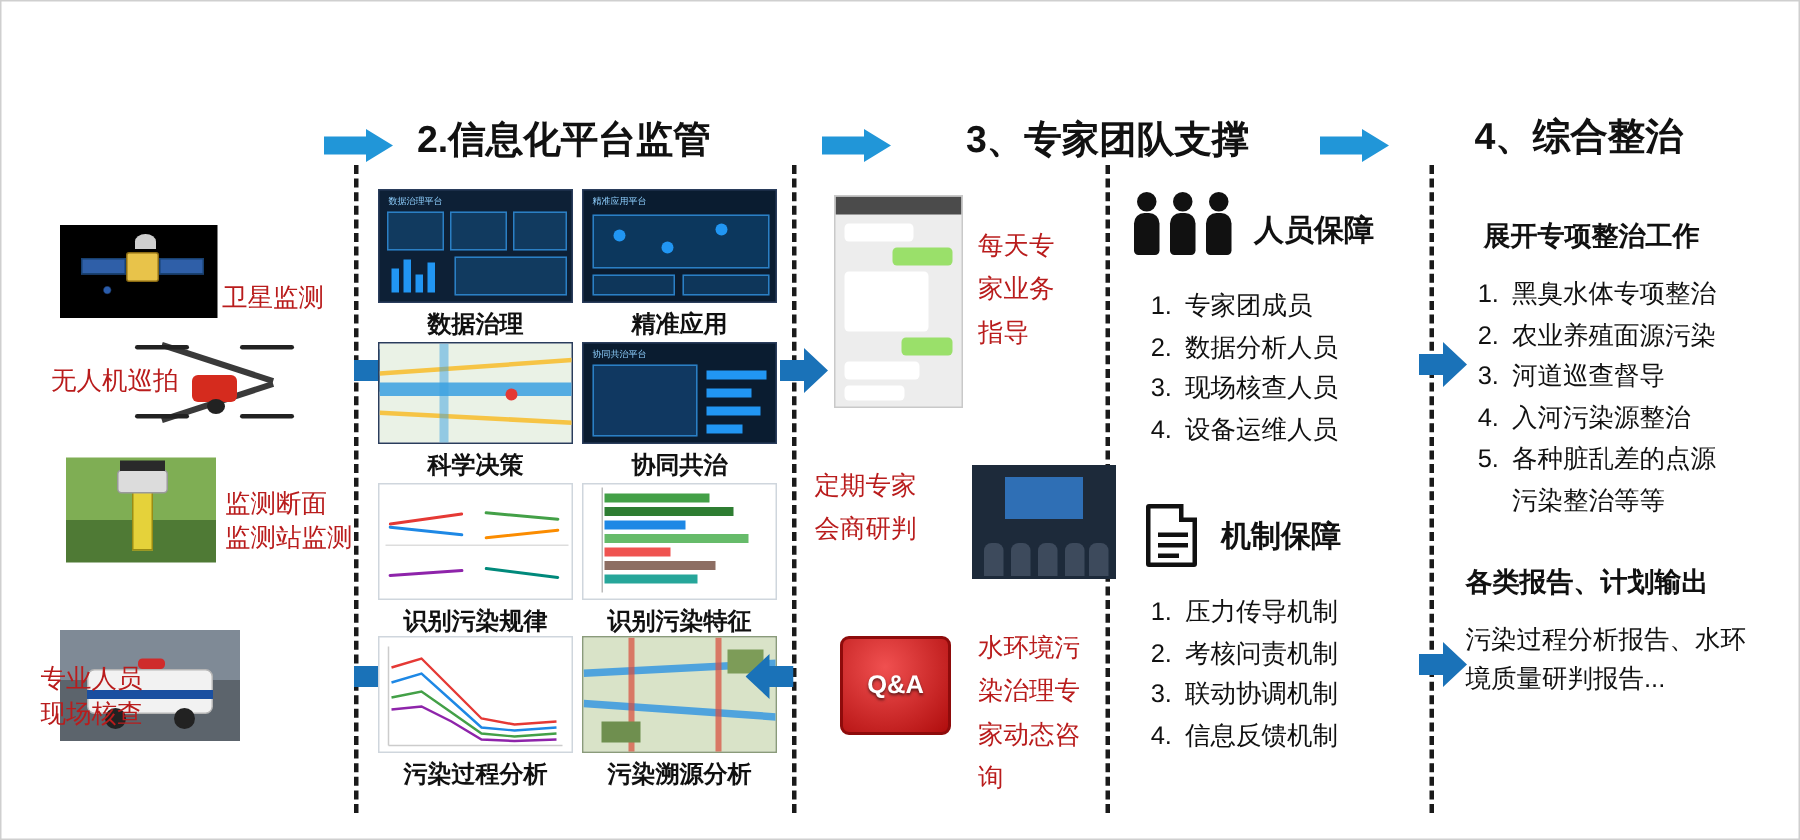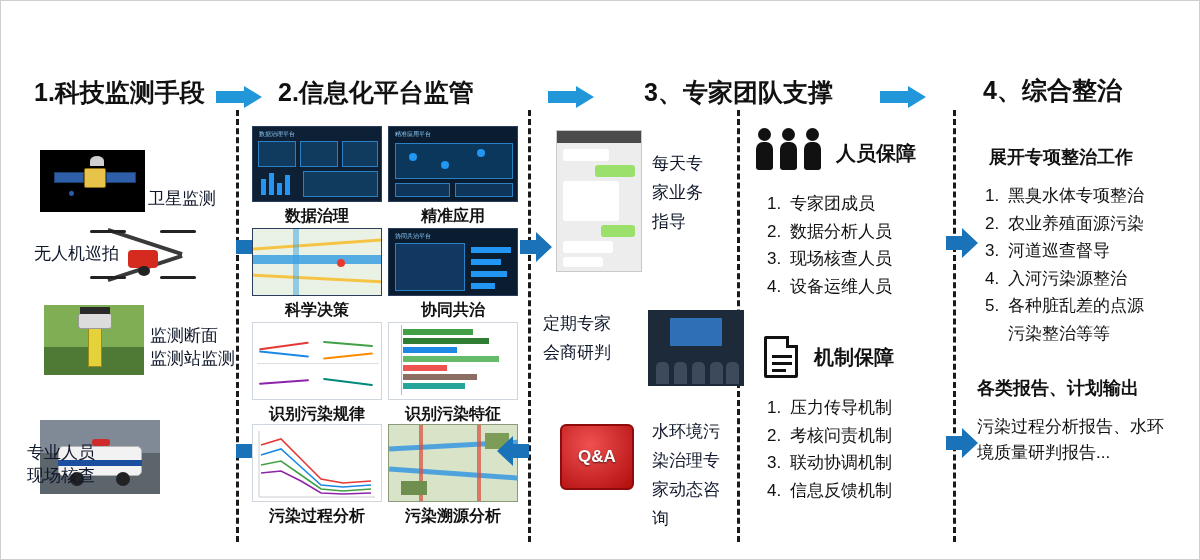--- a/index.html
+++ b/index.html
@@ -35,21 +35,21 @@
   .vdash {
     position:absolute; top:110px; height:432px; width:0;
     border-left:3px dashed #1a1a1a;
   }
   .vd1 { left:236px; }
   .vd2 { left:528px; }
   .vd3 { left:737px; }
   .vd4 { left:953px; }
 
   
-  .label { font-size:17px; color:#0f172a; line-height:1.35; }
+  .label { font-size:17px; color:#b91c1c; line-height:1.35; }
 
   .abs { position:absolute; }
 
   
   .photo { position:absolute; border:0; }
   .sat {
     left:40px; top:150px; width:105px; height:62px;
     background:
       radial-gradient(circle at 30% 70%, #2a5cab 0 2px, transparent 3px),
       linear-gradient(#000 0 100%);
@@ -142,21 +142,20 @@
 
   .sec-title { position:absolute; font-size:18px; font-weight:bold; }
   .para { position:absolute; font-size:17px; line-height:1.55; }
 </style>
 </head>
 <body>
 
 <div class="frame"></div>
 
 <div class="header">
-  <div class="h-title h1">1.科技监测手段</div>
   <div class="arrow-h ah1">
     <svg width="46" height="22" viewBox="0 0 46 22">
         <path d="M0 5 h28 V0 l18 11 -18 11 V17 H0 Z" fill="#2196d8"></path>
       </svg>
   </div>
   <div class="h-title h2">2.信息化平台监管</div>
   <div class="arrow-h ah2">
     <svg width="46" height="22" viewBox="0 0 46 22">
         <path d="M0 5 h28 V0 l18 11 -18 11 V17 H0 Z" fill="#2196d8"></path>
       </svg>

